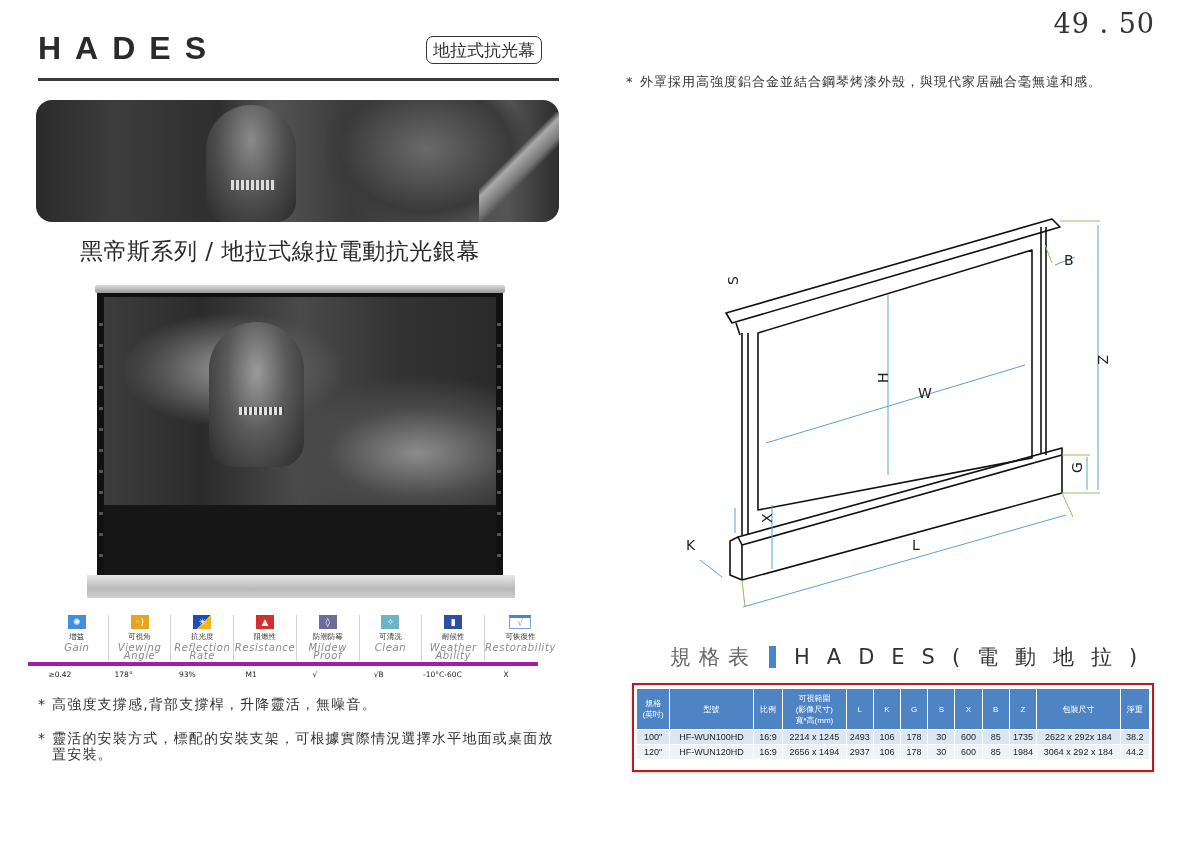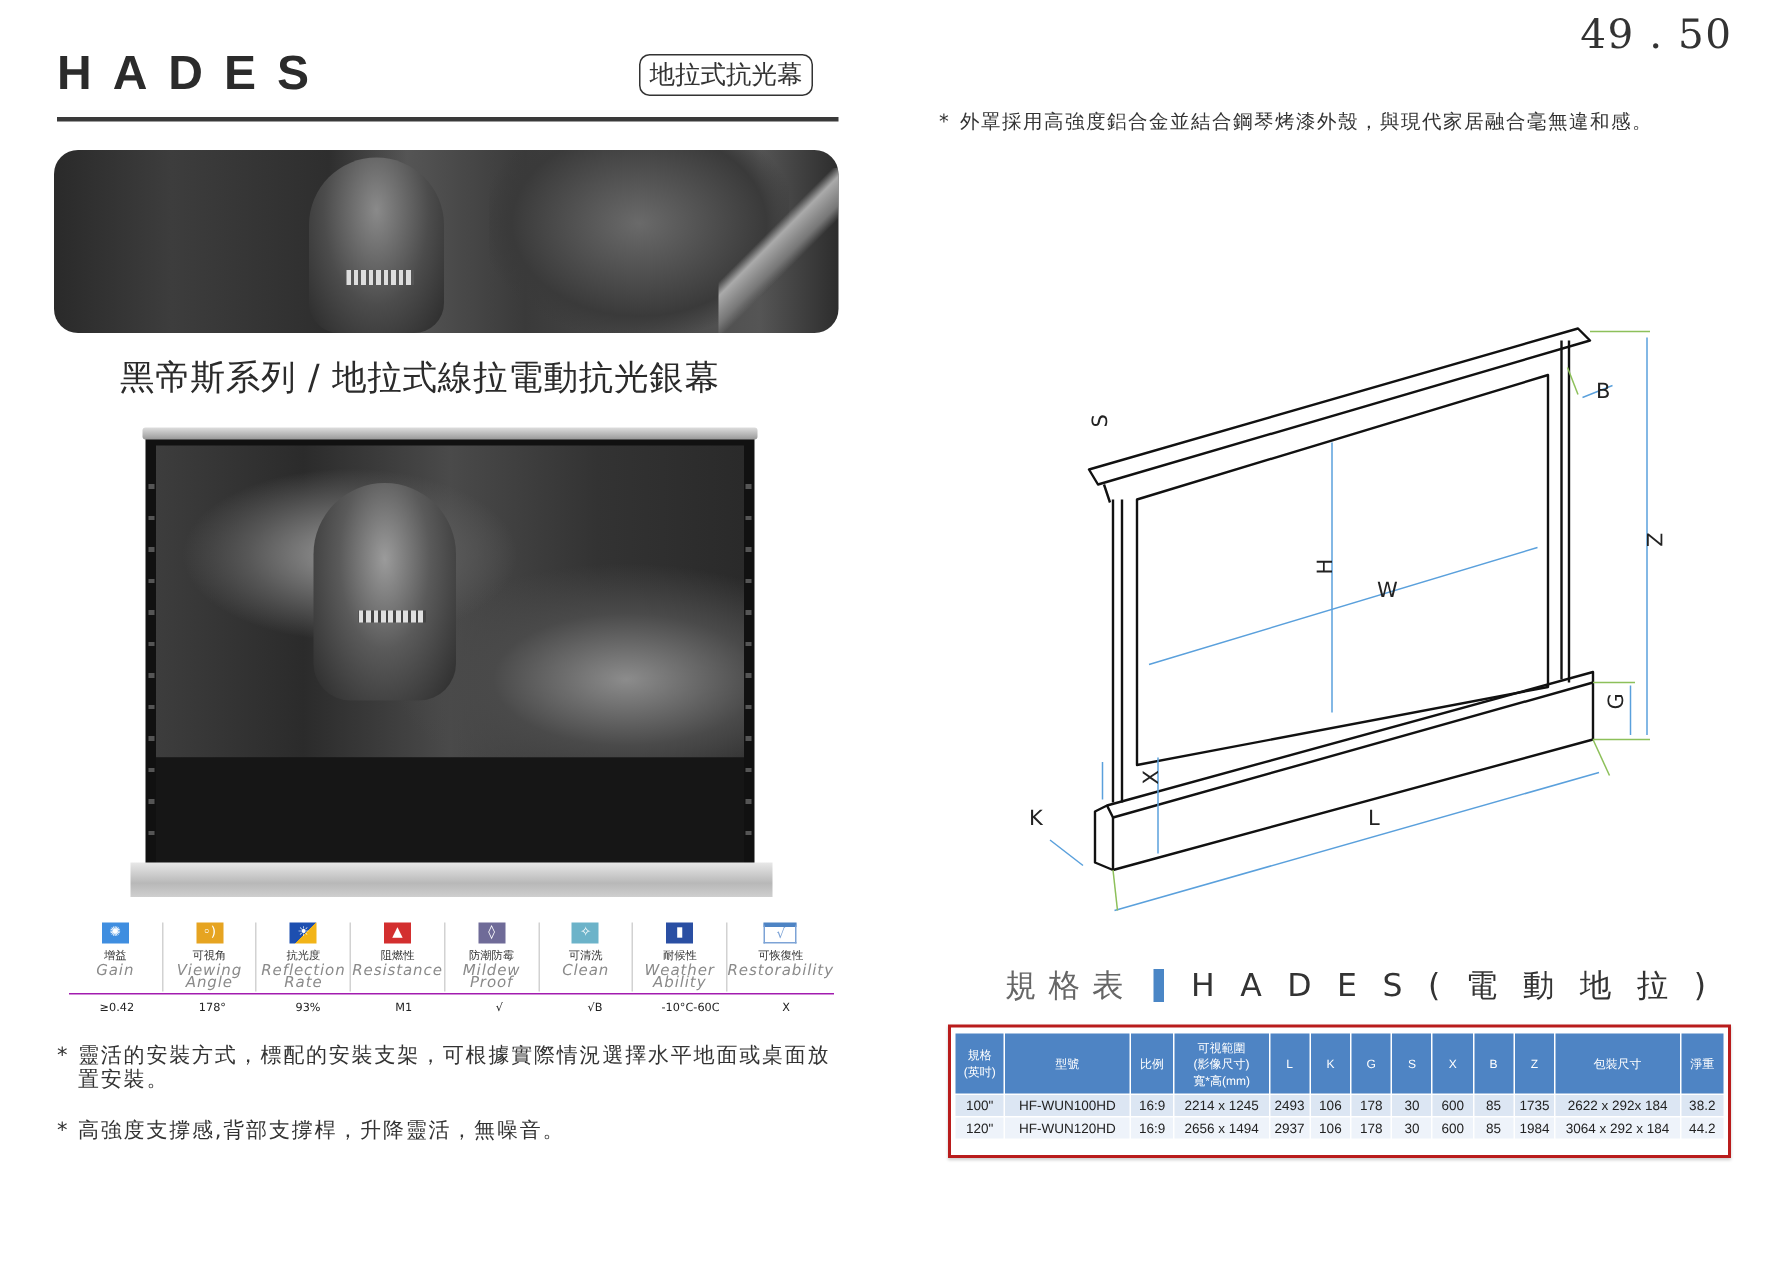--- a/index.html
+++ b/index.html
@@ -38,21 +38,21 @@
   .screen-black { position: absolute; left: 17px; top: 220px; width: 392px; height: 76px; background: #161616; }
   .screen-base { position: absolute; left: 0; top: 290px; width: 428px; height: 23px; background: linear-gradient(#e8e8e8, #b8b8b8 60%, #cfcfcf); }
   .side-dots { position: absolute; top: 20px; width: 4px; height: 260px; background: repeating-linear-gradient(#111 0 18px, #555 18px 21px); }
 
   .features { position: absolute; left: 46px; top: 615px; width: 510px; display: flex; }
   .feature { flex: 1; text-align: center; border-left: 1px solid #d2d2d2; height: 46px; }
   .feature:first-child { border-left: none; }
   .feature-icon { width: 18px; height: 14px; margin: 0 auto; display: flex; align-items: center; justify-content: center; font-size: 9px; color: #fff; }
   .feature-cn { font-size: 7.5px; color: #333; margin-top: 3px; }
   .feature-en { font-size: 10px; color: #8a8a8a; letter-spacing: 0.6px; line-height: 8px; margin-top: 2px; font-style: italic; }
-  .feature-values { position: absolute; left: 46px; top: 662px; width: 510px; display: flex; border-top: 1px solid #a21caf; padding-top: 4px; }
+  .feature-values { position: absolute; left: 28px; top: 662px; width: 510px; display: flex; border-top: 4px solid #a21caf; padding-top: 4px; }
   .feature-value { flex: 1; text-align: center; font-size: 7.5px; color: #222; }
 
   .bullets-left { position: absolute; left: 38px; top: 696px; width: 520px; font-size: 14px; color: #333; letter-spacing: 1.2px; }
   .bullet { position: relative; padding-left: 14px; line-height: 16px; margin-bottom: 18px; }
   .bullet::before { content: "*"; position: absolute; left: 0; top: 0; }
 
   
   .bullets-right { position: absolute; left: 626px; top: 74px; width: 500px; font-size: 13px; color: #333; letter-spacing: 1px; }
   .bullets-right .bullet { margin-bottom: 16px; line-height: 15px; }
 
@@ -149,22 +149,22 @@
   <div class="feature-value">178°</div>
   <div class="feature-value">93%</div>
   <div class="feature-value">M1</div>
   <div class="feature-value">√</div>
   <div class="feature-value">√B</div>
   <div class="feature-value">-10°C-60C</div>
   <div class="feature-value">X</div>
 </div>
 
 <div class="bullets-left">
+  <div class="bullet">高強度支撐感,背部支撐桿，升降靈活，無噪音。</div>
   <div class="bullet">靈活的安裝方式，標配的安裝支架，可根據實際情況選擇水平地面或桌面放置安裝。</div>
-  <div class="bullet">高強度支撐感,背部支撐桿，升降靈活，無噪音。</div>
 </div>
 
 <div class="bullets-right">
   <div class="bullet">外罩採用高強度鋁合金並結合鋼琴烤漆外殼，與現代家居融合毫無違和感。</div>
 </div>
 
 <svg class="diagram" viewBox="0 0 460 410" width="460" height="410">
   <g fill="none" stroke="#111" stroke-width="1.6" stroke-linejoin="round">
 
     <path d="M 46 108 L 372 14 L 380 22 L 52 118 Z"></path>

